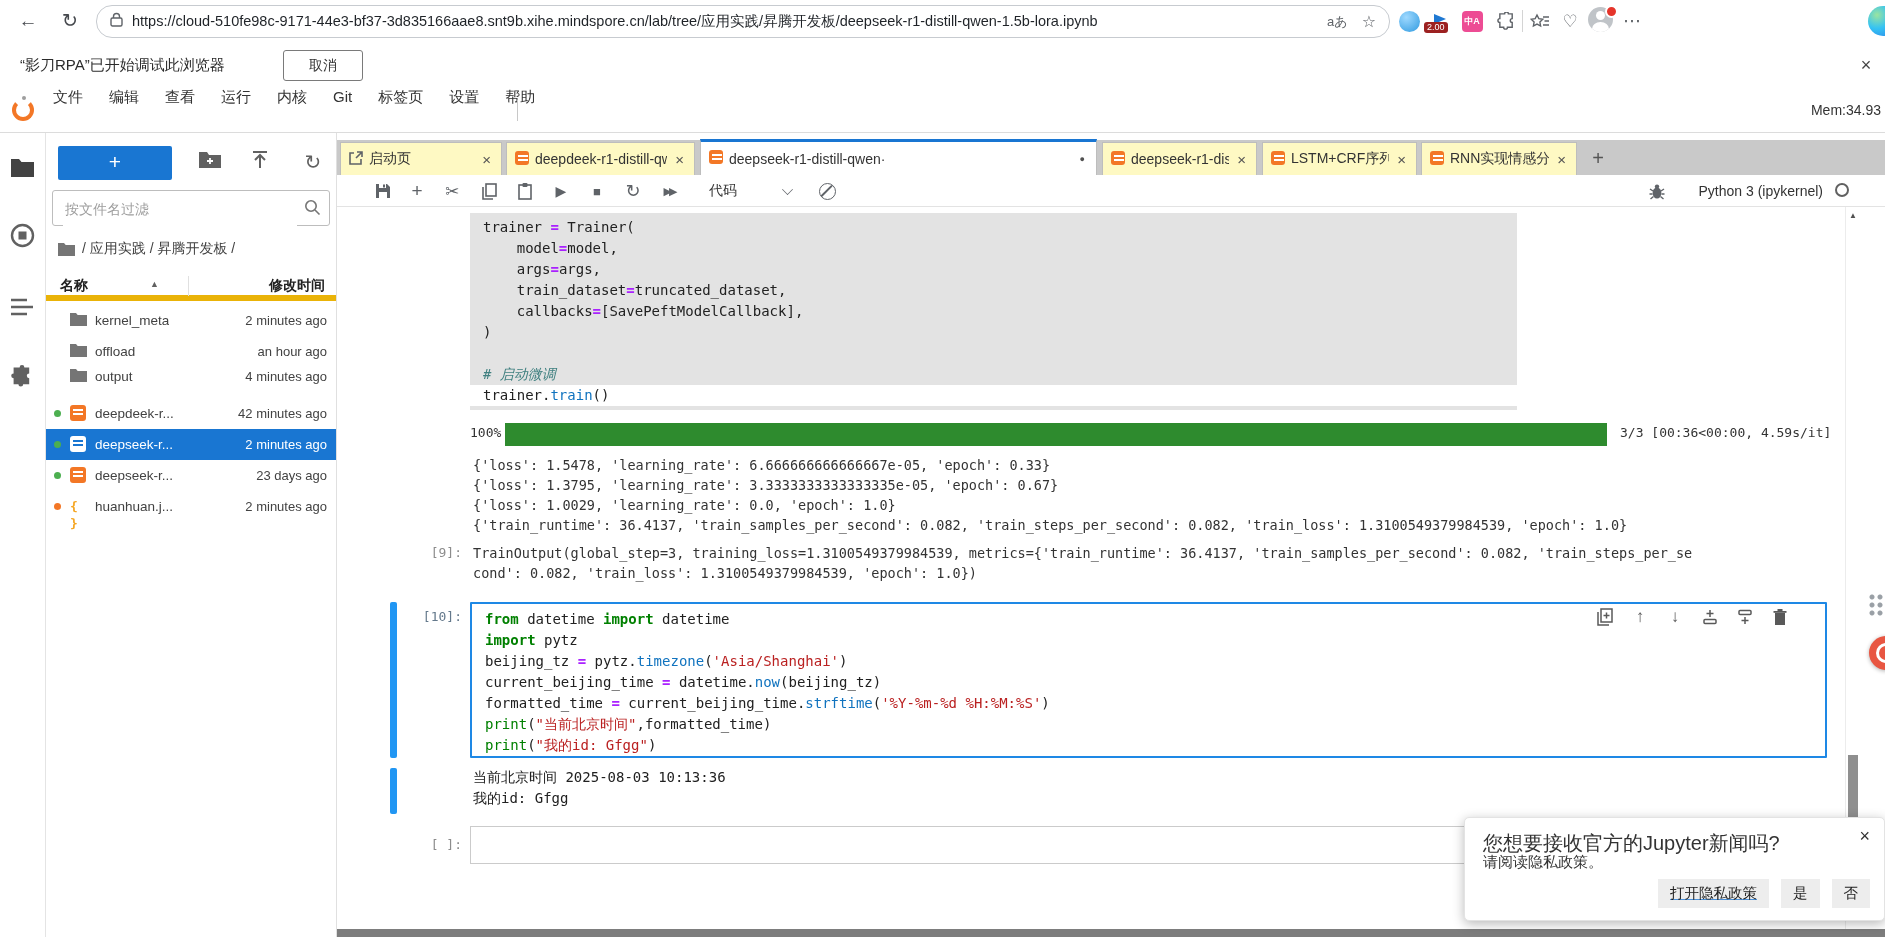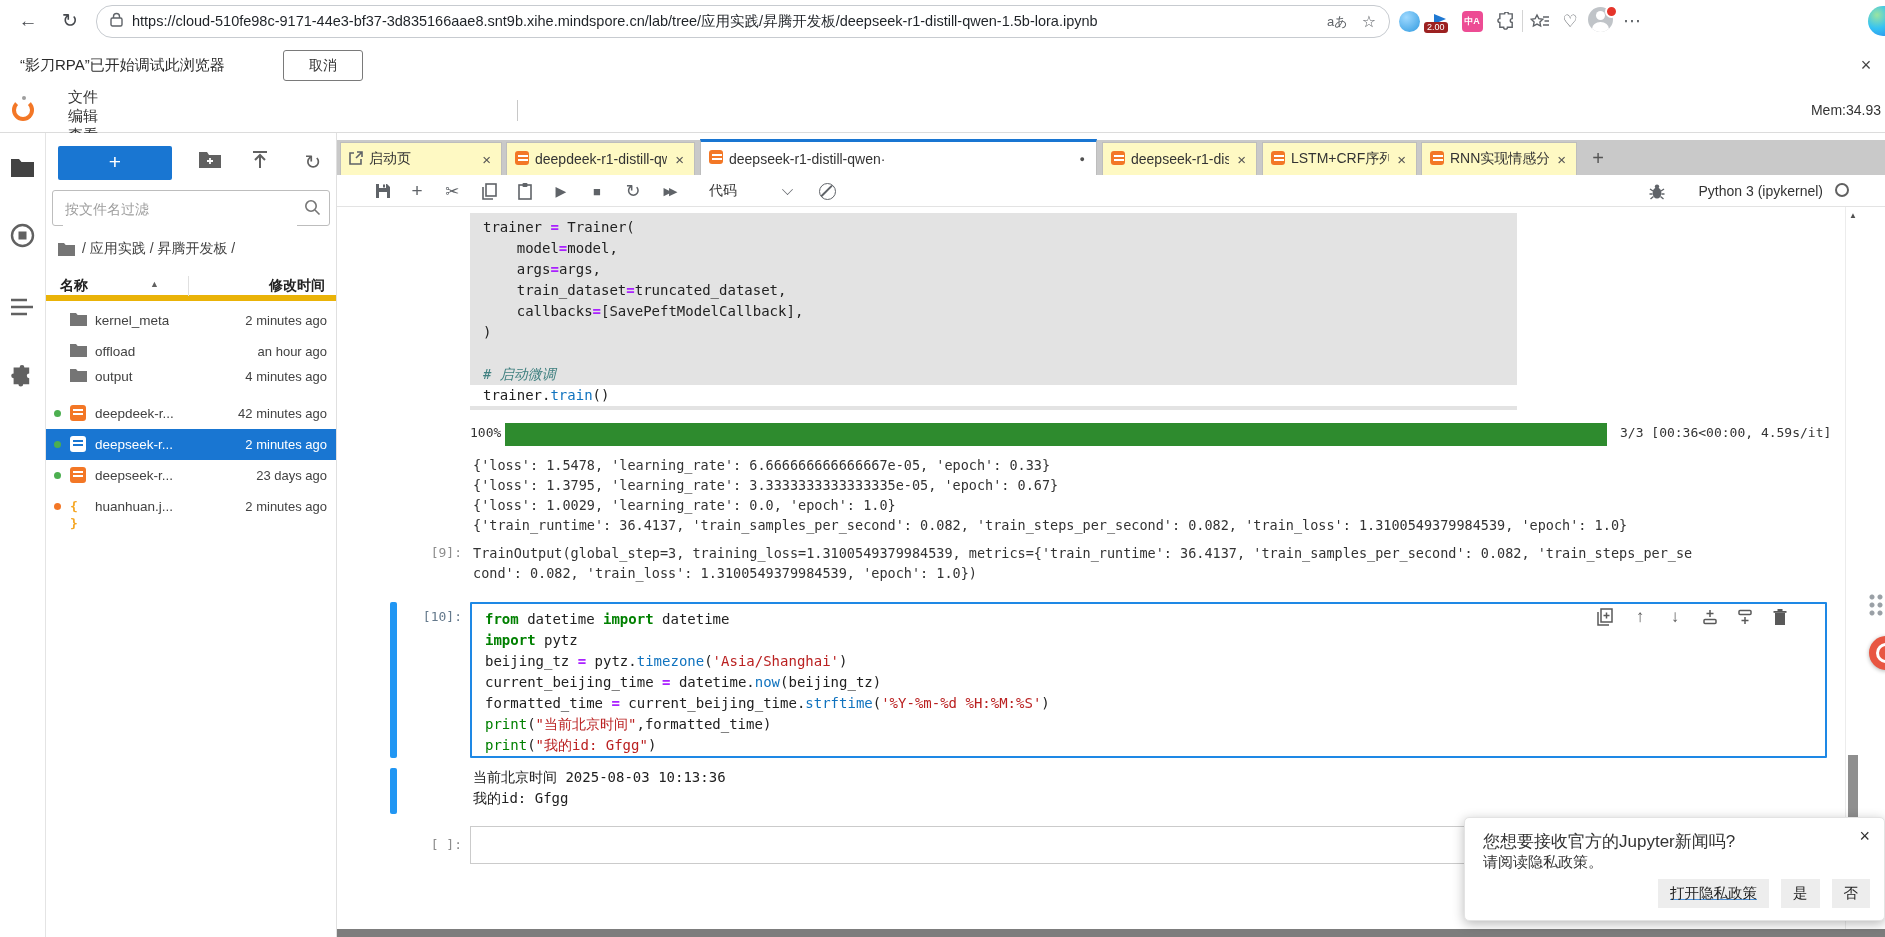--- a/index.html
+++ b/index.html
@@ -28,21 +28,21 @@
   #notif-text{position:absolute;left:20px;top:0;height:46px;line-height:46px;font-size:15px;color:#2b2b2b;}
   #notif-cancel{position:absolute;left:283px;top:8px;width:78px;height:29px;border:1px solid #7a7a7a;border-radius:3px;
                 background:#fff;font-size:14px;color:#333;text-align:center;line-height:29px;cursor:pointer;}
   #notif-close{position:absolute;left:1854px;top:11px;width:24px;height:24px;font-size:18px;color:#444;text-align:center;line-height:24px;cursor:pointer;}
 
   
   #menubar{position:absolute;left:0;top:88px;width:1885px;height:45px;background:#fff;border-bottom:1px solid #dcdcdc;box-sizing:border-box;}
   #jlogo{position:absolute;left:12px;top:11px;width:22px;height:22px;border-radius:50%;
          border:4px solid #f37726;border-top-color:transparent;box-sizing:border-box;transform:rotate(0deg);}
   #jlogo::before{content:"";position:absolute;left:6px;top:-7px;width:4px;height:4px;border-radius:50%;background:#9e9e9e;}
-  #menu-items{position:absolute;left:40px;top:0;height:45px;display:flex;align-items:flex-end;flex-direction:column;}
+  #menu-items{position:absolute;left:40px;top:0;height:45px;display:flex;align-items:flex-start;}
   .menu-item{padding:0 13px;font-size:15px;color:#333;cursor:pointer;}
   #menu-divider{position:absolute;left:517px;top:12px;width:1px;height:21px;background:#c8c8c8;}
   #mem-label{position:absolute;right:4px;top:0;height:45px;line-height:45px;font-size:14px;color:#333;}
 
   
   #activity-bar{position:absolute;left:0;top:133px;width:46px;height:804px;background:#fff;border-right:1px solid #e4e4e4;box-sizing:border-box;}
   .act-ico{position:absolute;left:10px;width:26px;height:26px;cursor:pointer;}
 
   
   #file-panel{position:absolute;left:46px;top:133px;width:291px;height:804px;background:#fff;border-right:1px solid #e0e0e0;box-sizing:border-box;}
@@ -116,21 +116,21 @@
   #out10-collapser{position:absolute;left:53px;top:561px;width:7px;height:46px;background:#2196f3;border-radius:2px;cursor:pointer;}
   .out10-line{position:absolute;left:136px;font-size:14px;font-family:"DejaVu Sans Mono",monospace;color:#212121;white-space:pre;}
   #empty-editor{position:absolute;left:133px;top:619px;width:1349px;height:38px;background:#fff;border:1px solid #cbcbcb;box-sizing:border-box;cursor:text;}
   #nb-scrollbar{position:absolute;left:1508px;top:0px;width:14px;height:722px;border-left:1px solid #ececec;}
   #nb-scroll-up{position:absolute;left:0;top:4px;width:14px;text-align:center;font-size:8px;color:#505050;}
   #nb-scroll-thumb{position:absolute;left:2px;top:548px;width:10px;height:62px;background:#8f8f8f;cursor:pointer;}
 
   
   #toast{position:absolute;left:1464px;top:817px;width:421px;height:104px;background:#fff;border:1px solid #e3e3e3;
          border-radius:5px;box-shadow:0 3px 12px rgba(0,0,0,.28);z-index:50;box-sizing:border-box;}
-  #toast-line1{position:absolute;left:18px;top:12px;font-size:17px;color:#333;}
+  #toast-line1{position:absolute;left:18px;top:12px;font-size:20px;color:#333;}
   #toast-line2{position:absolute;left:18px;top:35px;font-size:15px;color:#333;}
   #toast-close{position:absolute;right:14px;top:8px;font-size:18px;color:#333;cursor:pointer;}
   #toast-buttons{position:absolute;right:14px;bottom:12px;display:flex;gap:12px;align-items:center;}
   .toast-btn{background:#ededed;font-size:14.5px;color:#222;padding:5px 12px;cursor:pointer;}
   #toast-privacy{text-decoration:underline;text-decoration-color:#4a90d9;}
 
   #bottom-strip{position:absolute;left:337px;top:929px;width:1548px;height:8px;background:#7d7d7d;}
 
   
   #grid-handle{position:absolute;left:1868px;top:592px;width:18px;height:26px;z-index:60;cursor:grab;

